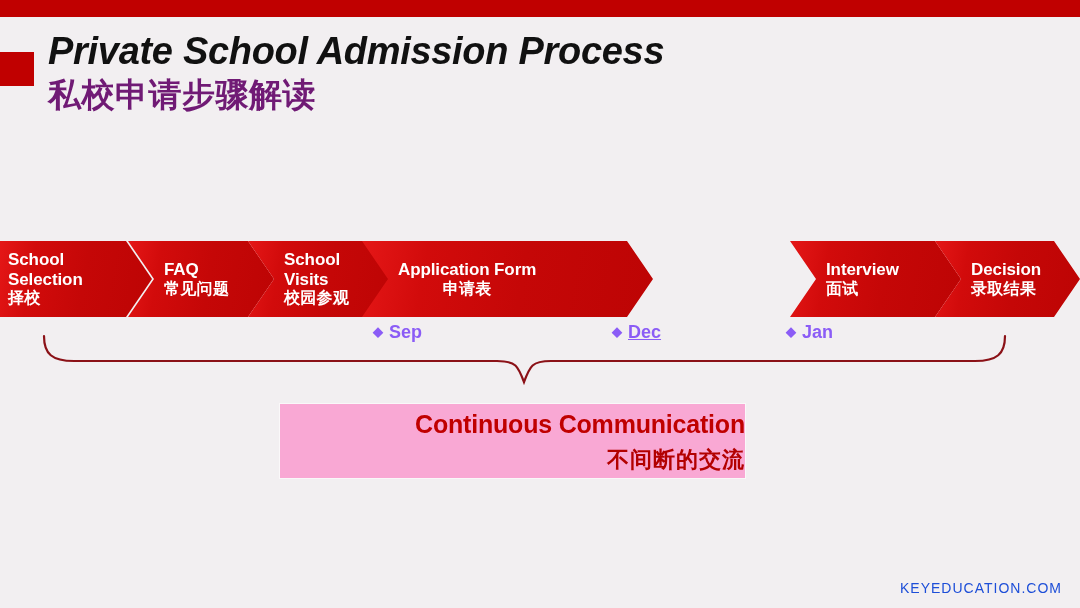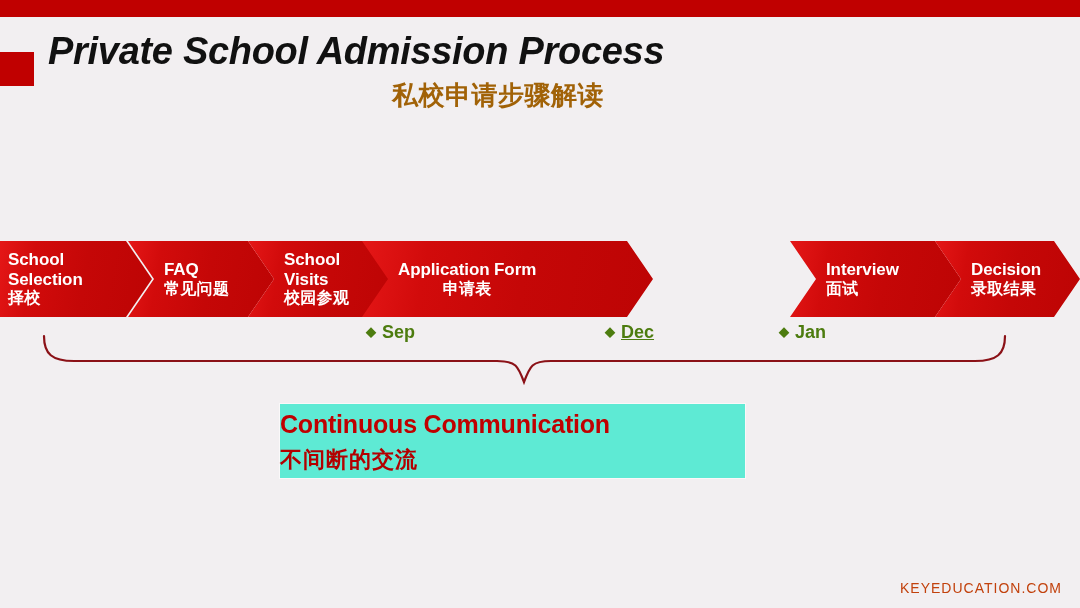--- a/index.html
+++ b/index.html
@@ -43,27 +43,26 @@
   .title-en {
     font-size: 38px;
     font-weight: bold;
     color: #111111;
     letter-spacing: -0.3px;
     line-height: 46px;
     white-space: nowrap;
     font-style: italic;
   }
   .title-cn {
-    font-size: 26px;
-    font-weight: bold;
-    color: #a16207;
+    font-size: 33px;
+    font-weight: bold;
+    color: #701a75;
     line-height: 42px;
     letter-spacing: 0.5px;
     white-space: nowrap;
-    text-align: center;
   }
 
   
   .chevron-row {
     position: absolute;
     left: 0;
     top: 241px;
     width: 1080px;
     height: 91px;
   }
@@ -108,22 +107,23 @@
     letter-spacing: 0.3px;
   }
 
   
   .months { position: absolute; left: 0; top: 322px; width: 1080px; height: 30px; }
   .month {
     position: absolute;
     top: 0;
     font-size: 18px;
     font-weight: bold;
-    color: #4d7c0f;
+    color: #8b5cf6;
     white-space: nowrap;
+    margin-left: 7px;
   }
   .month .dia {
     display: inline-block;
     font-size: 13px;
     margin-right: 6px;
     position: relative;
     top: -2px;
   }
 
   
@@ -135,25 +135,25 @@
     height: 75px;
   }
 
   
   .callout {
     position: absolute;
     left: 280px;
     top: 404px;
     width: 465px;
     height: 74px;
-    background: #5eead4;
+    background: #f9a8d4;
     box-shadow: 0 0 0 1px #faf8f9;
     display: flex;
     flex-direction: column;
-    align-items: flex-start;
+    align-items: flex-end;
     justify-content: center;
   }
   .callout-en {
     font-size: 25px;
     font-weight: bold;
     color: #c00000;
     line-height: 30px;
     letter-spacing: -0.2px;
   }
   .callout-cn {
@@ -164,21 +164,21 @@
     letter-spacing: 1px;
     margin-top: 7px;
   }
 
   
   .footer {
     position: absolute;
     right: 18px;
     bottom: 12px;
     font-size: 14px;
-    color: #c2410c;
+    color: #1d4ed8;
     letter-spacing: 1px;
   }
 </style>
 </head>
 <body>
 
 <div class="top-bar"></div>
 
 <div class="accent-square"></div>
 

